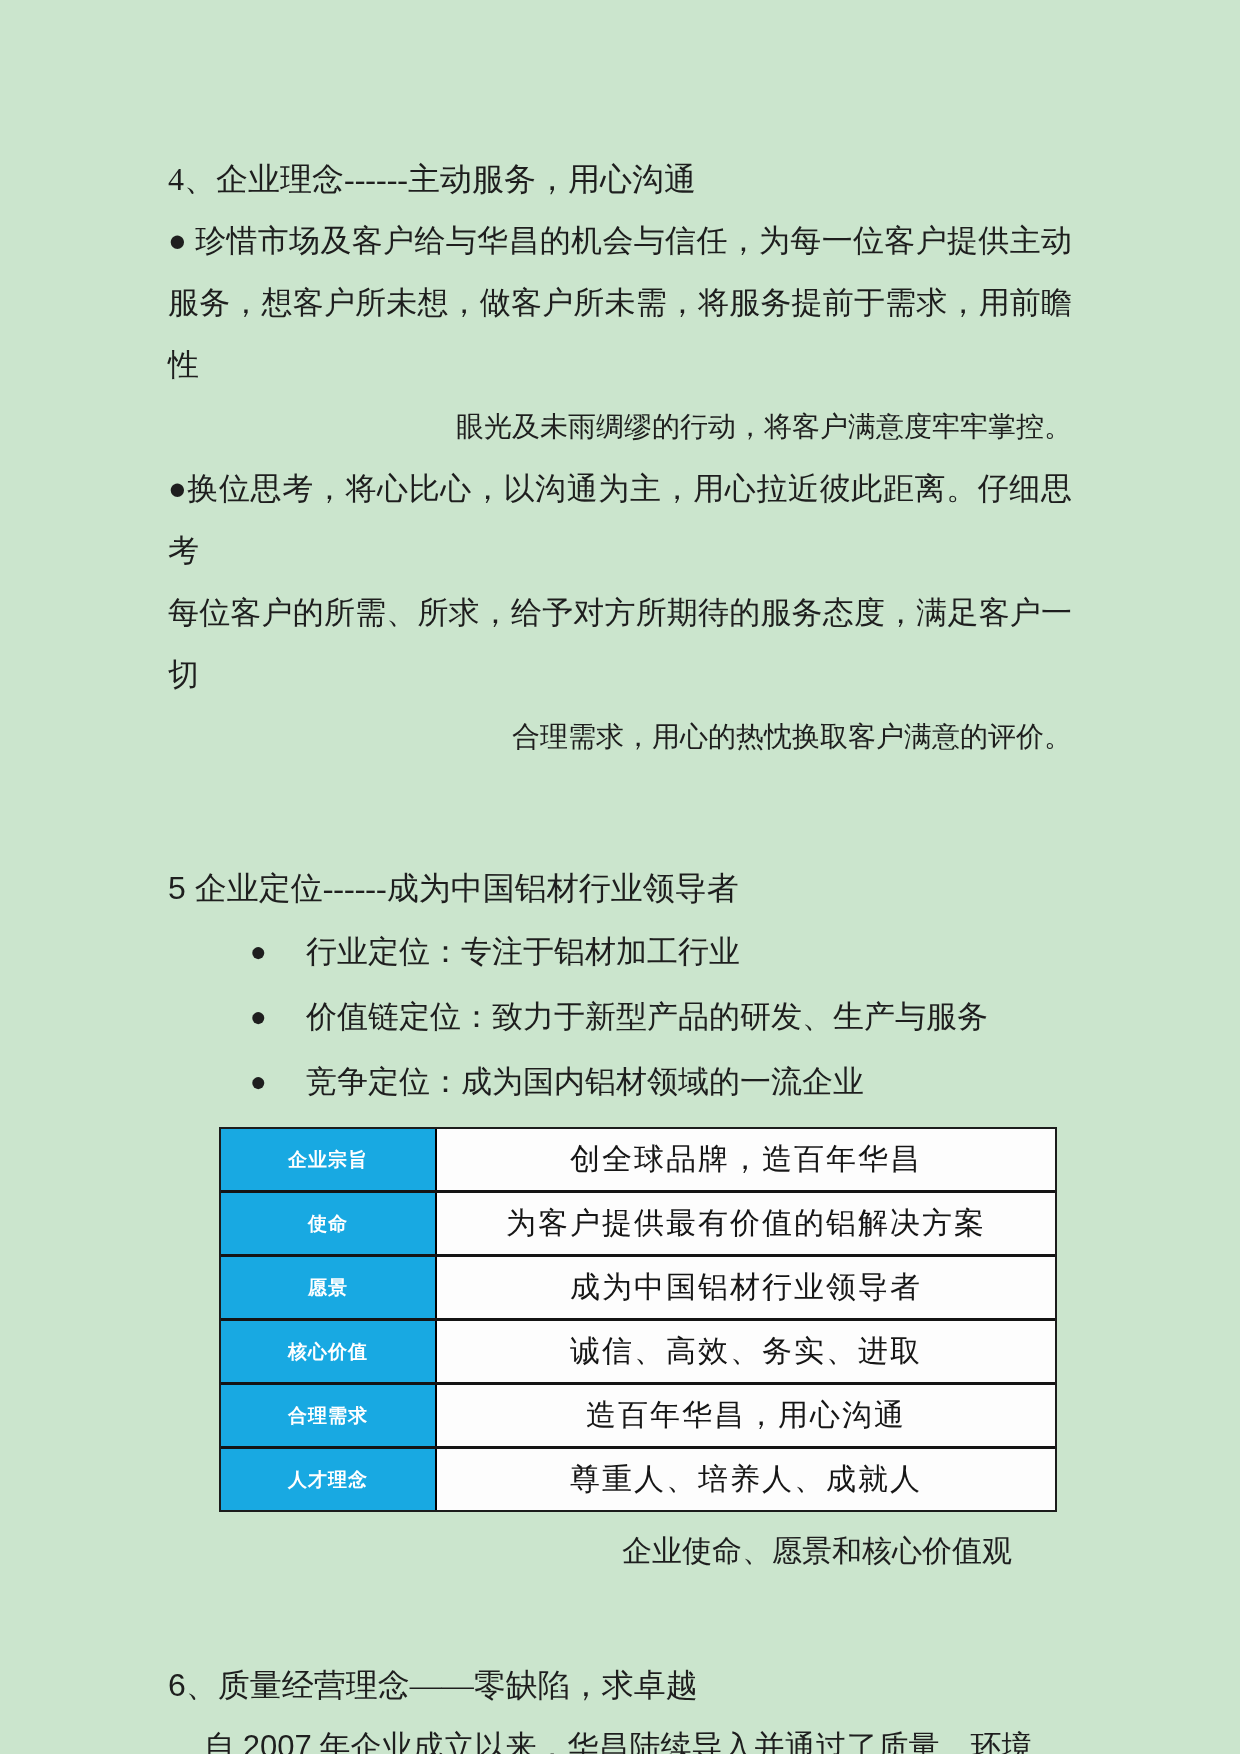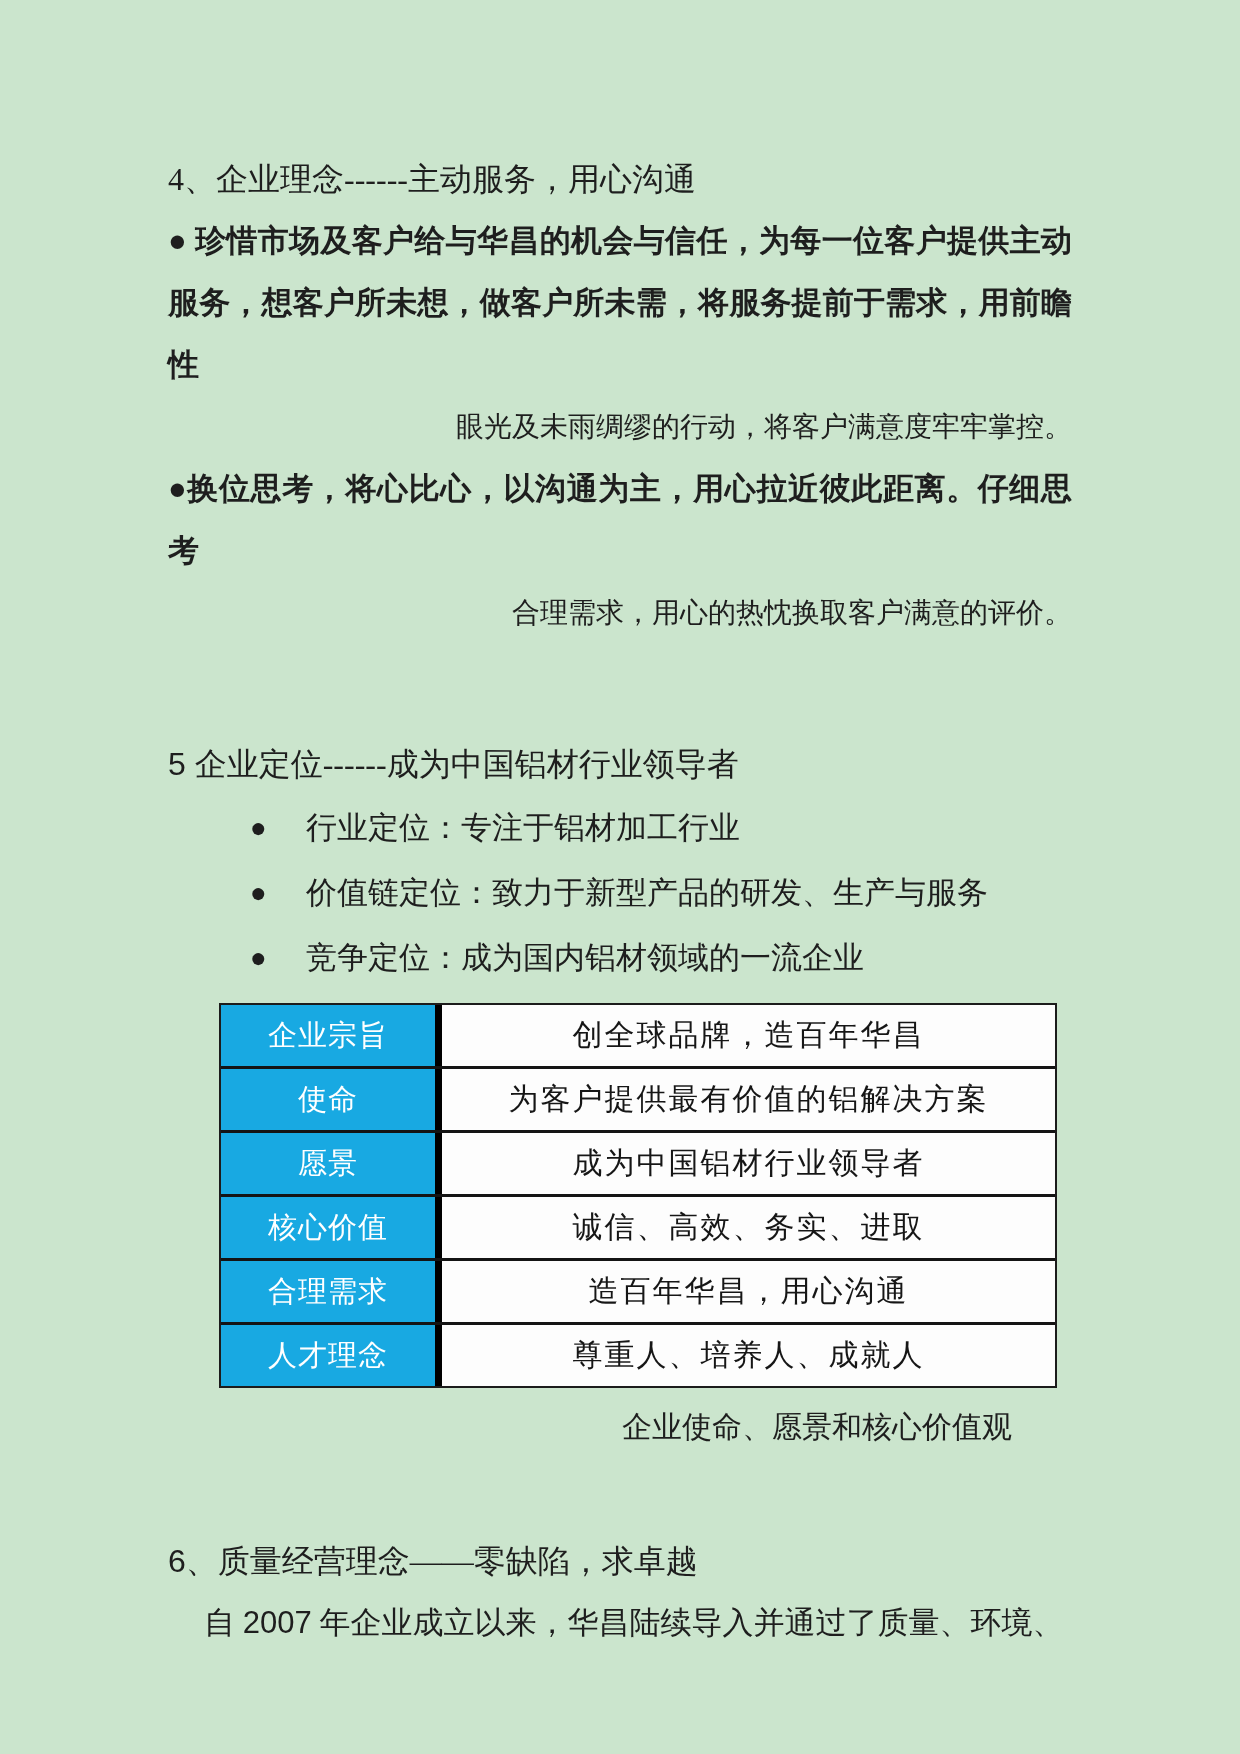--- a/index.html
+++ b/index.html
@@ -10,21 +10,21 @@
     color:#1e1e1e;
     overflow:hidden;
   }
   .content { padding:148px 168px 0 168px; width:904px; }
 
   .heading { font-size:32px; line-height:62px; white-space:nowrap; }
   .num-sans { font-family:"Liberation Sans","DejaVu Sans",sans-serif; }
 
   .para .jline {
     font-size:31px; line-height:62px;
-    text-align:justify; text-align-last:justify;font-weight:bold;
+    text-align:justify; text-align-last:justify;
   }
   .para .lline { font-size:28px; line-height:62px; text-align:right; }
 
   .sec5-heading { margin-top:89px; }
 
   .bullet-item {
     display:flex; align-items:center;
     height:65px; padding-left:82px;
     font-size:31px;
   }
@@ -36,22 +36,22 @@
     border:2px solid #1c1c1c;
     background:#fdfdfd;
   }
   .trow { display:flex; height:61px; border-top:3px solid #141414; }
   .trow:first-child { border-top:none; }
   .tlabel {
     width:214px; flex:0 0 214px;
     background:#18a9e2; color:#ffffff;
     display:flex; align-items:center; justify-content:center;
     font-family:"Liberation Sans","DejaVu Sans",sans-serif;
-    font-weight:normal; font-size:29px;
-    border-right:7px solid #000000;
+    font-weight:bold; font-size:19px;
+    border-right:2px solid #000000;
     letter-spacing:1px;
   }
   .tvalue {
     flex:1;
     display:flex; align-items:center; justify-content:center;
     font-family:"Liberation Sans","DejaVu Sans",sans-serif;
     font-weight:normal; font-size:30px; color:#161616;
     letter-spacing:2px;
   }
 
@@ -75,20 +75,21 @@
   </div>
 
   <div class="para">
     <div class="jline">●  珍惜市场及客户给与华昌的机会与信任，为每一位客户提供主动</div>
     <div class="jline">服务，想客户所未想，做客户所未需，将服务提前于需求，用前瞻性</div>
     <div class="lline">眼光及未雨绸缪的行动，将客户满意度牢牢掌控。</div>
   </div>
 
   <div class="para">
     <div class="jline">●换位思考，将心比心，以沟通为主，用心拉近彼此距离。仔细思考</div>
+    <div class="jline">每位客户的所需、所求，给予对方所期待的服务态度，满足客户一切</div>
     <div class="lline">合理需求，用心的热忱换取客户满意的评价。</div>
   </div>
 
   <div class="heading sec5-heading">
     <span class="num-sans">5 </span><span>企业定位------成为中国铝材行业领导者</span>
   </div>
 
   <div>
     <div class="bullet-item">
       <span class="marker">●</span>

